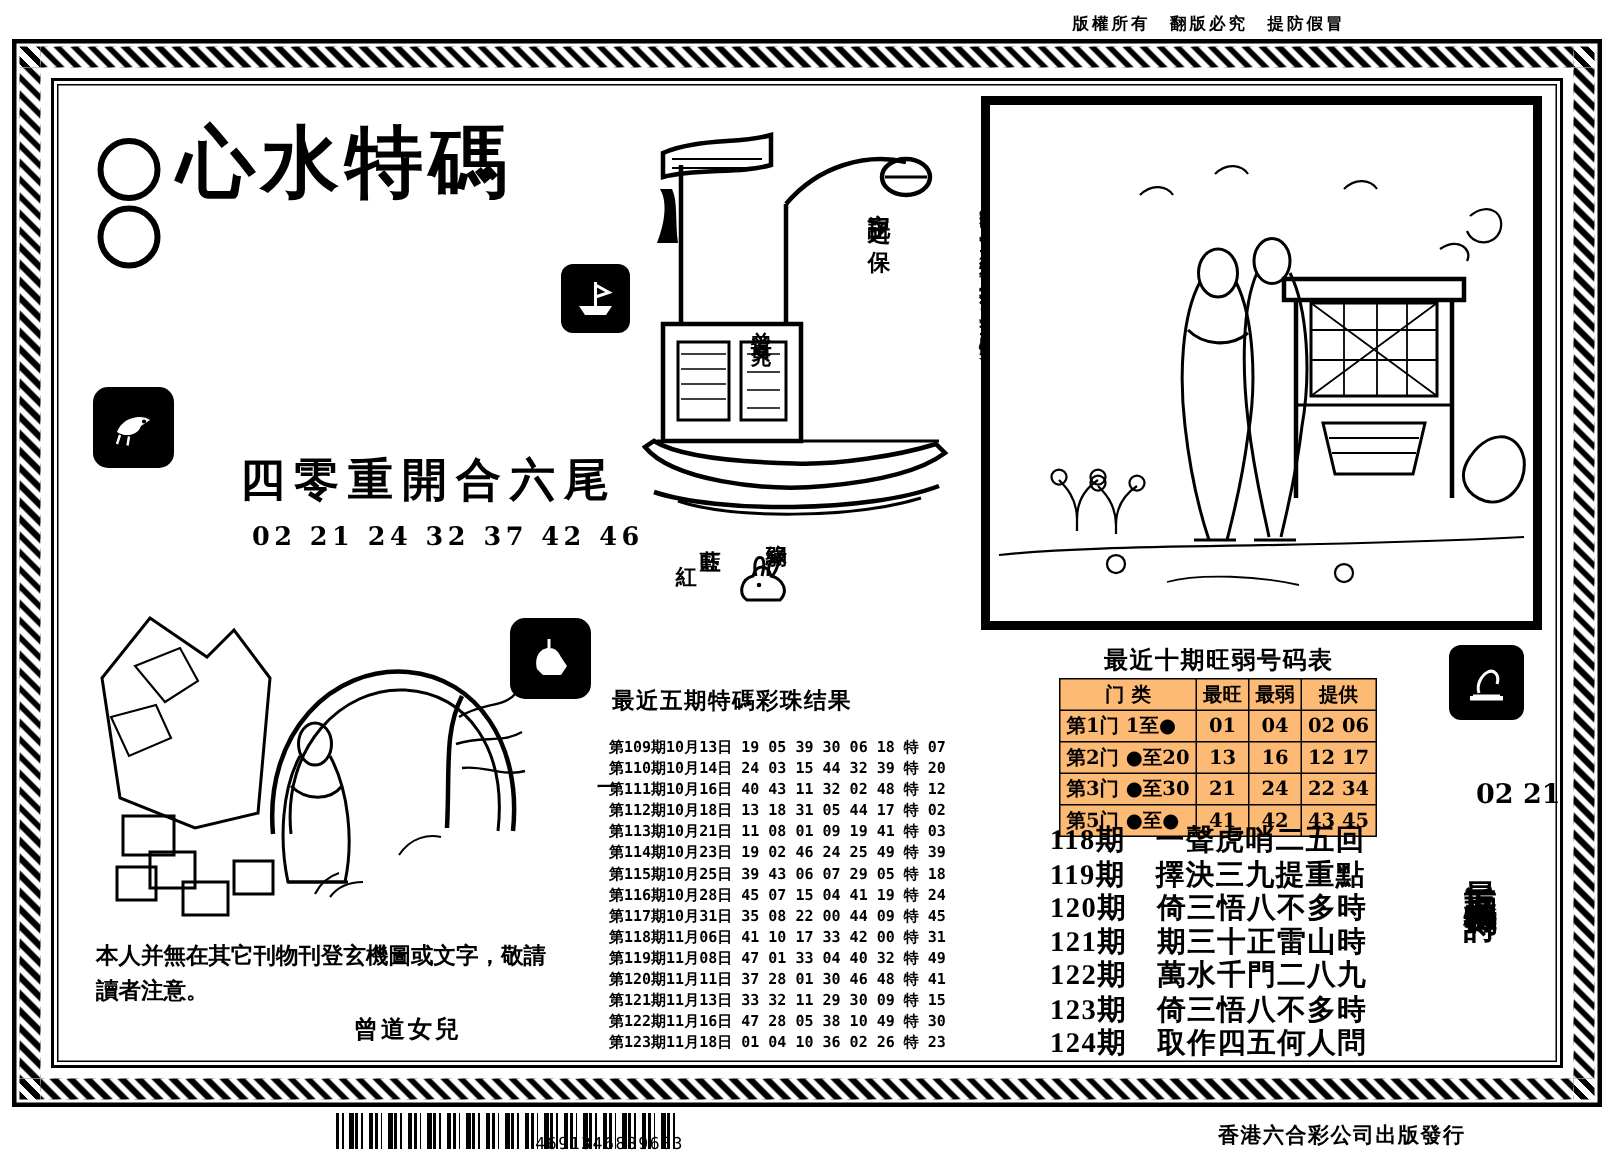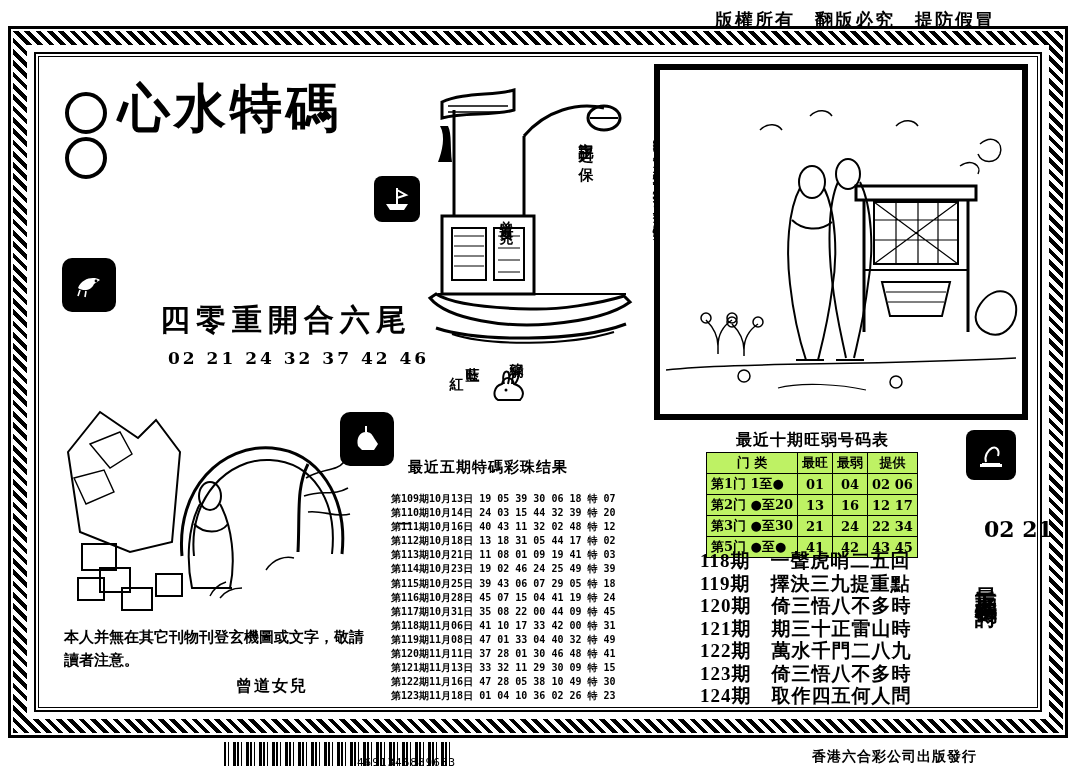--- a/index.html
+++ b/index.html
@@ -9,21 +9,21 @@
     font-family:"DejaVu Sans","Liberation Sans",sans-serif;
     color:#000;
     overflow:hidden;
     position:relative;
   }
   .page{position:absolute;left:0;top:0;width:1080px;height:773px;}
 
   
   .copyright{
     position:absolute;left:715px;top:8px;width:340px;
-    font-size:18px;font-weight:bold;letter-spacing:2px;
+    font-size:11px;font-weight:bold;letter-spacing:2px;
     font-family:"DejaVu Serif","Liberation Serif",serif;
   }
 
   
   .frame-outer{
     position:absolute;left:8px;top:26px;width:1060px;height:712px;
     border:3px solid #000;
     box-sizing:border-box;
   }
   .frame-orn{
@@ -155,39 +155,39 @@
     font-size:16px;font-weight:bold;letter-spacing:2px;
   }
 
   
   .results-title{
     position:absolute;left:408px;top:458px;width:260px;
     font-family:"DejaVu Serif","Liberation Serif",serif;
     font-size:15px;font-weight:bold;letter-spacing:1px;
   }
   .results{
-    position:absolute;left:391px;top:492px;width:262px;
+    position:absolute;left:406px;top:492px;width:262px;
     font-family:"DejaVu Sans Mono","Liberation Mono",monospace;
     font-size:10px;line-height:14.1px;font-weight:bold;
     white-space:pre;
   }
   .results .row{display:block;}
 
   
   .tbl-title{
     position:absolute;left:736px;top:430px;
     font-family:"DejaVu Serif","Liberation Serif",serif;
     font-size:16px;font-weight:bold;letter-spacing:1px;
   }
   table.hotcold{
     position:absolute;left:706px;top:452px;
     border-collapse:collapse;
     font-family:"DejaVu Serif","Liberation Serif",serif;
     font-size:13px;font-weight:bold;
-    background:#bef264;
+    background:#fdba74;
   }
   table.hotcold th, table.hotcold td{
     border:1px solid #000;padding:1px 4px;text-align:center;height:17px;
   }
   table.hotcold th{font-size:13px;}
   table.hotcold td.lbl{text-align:left;white-space:nowrap;font-size:13px;}
 
   
   .poems{
     position:absolute;left:700px;top:550px;width:300px;
@@ -200,21 +200,21 @@
   
   .vert-label{
     position:absolute;left:972px;top:570px;
     writing-mode:vertical-rl;text-orientation:upright;
     font-family:"DejaVu Serif","Liberation Serif",serif;
     font-size:22px;font-weight:bold;letter-spacing:3px;
   }
   .stamp-num{
     position:absolute;left:984px;top:520px;
     font-family:"DejaVu Serif","Liberation Serif",serif;
-    font-size:22px;font-weight:bold;line-height:19px;text-align:center;
+    font-size:18px;font-weight:bold;line-height:19px;text-align:center;
   }
 
   
   .barcode{
     position:absolute;left:224px;top:742px;width:230px;height:24px;
     background:repeating-linear-gradient(90deg,#000 0 2px,#fff 2px 4px,#000 4px 5px,#fff 5px 9px,#000 9px 12px,#fff 12px 13px);
   }
   .barcode-num{
     position:absolute;left:236px;top:756px;width:220px;text-align:right;
     font-family:"DejaVu Sans Mono","Liberation Mono",monospace;

